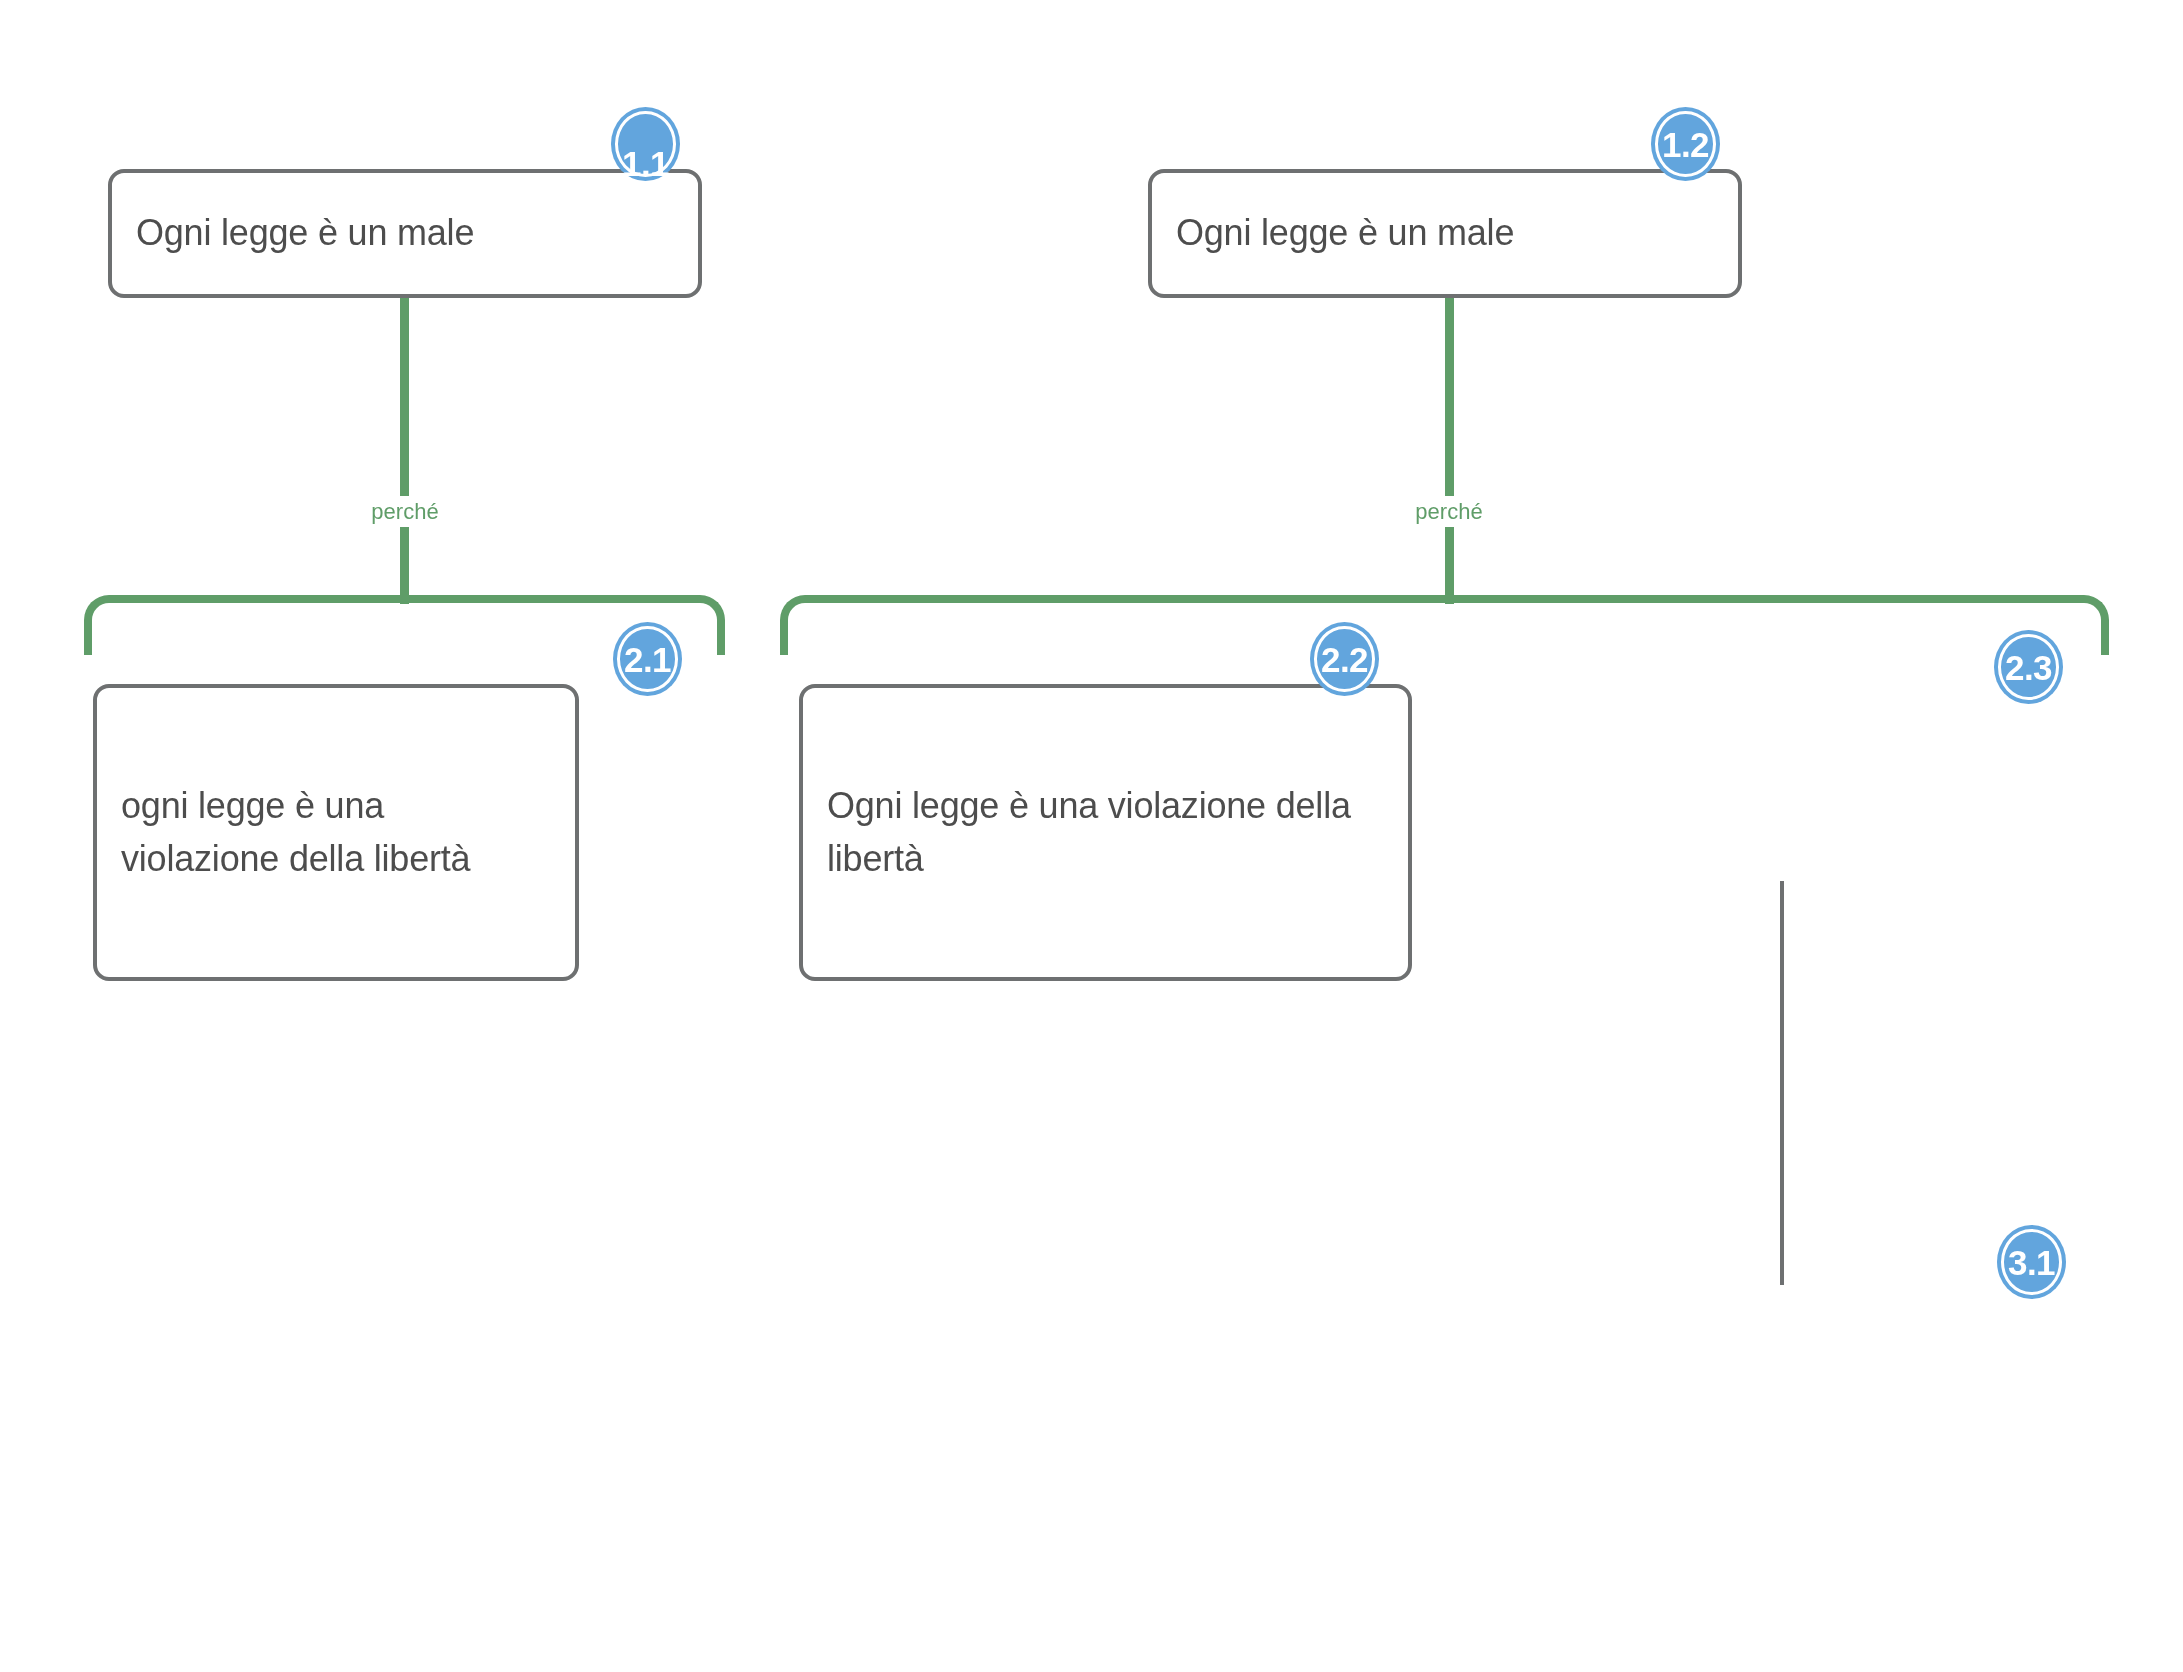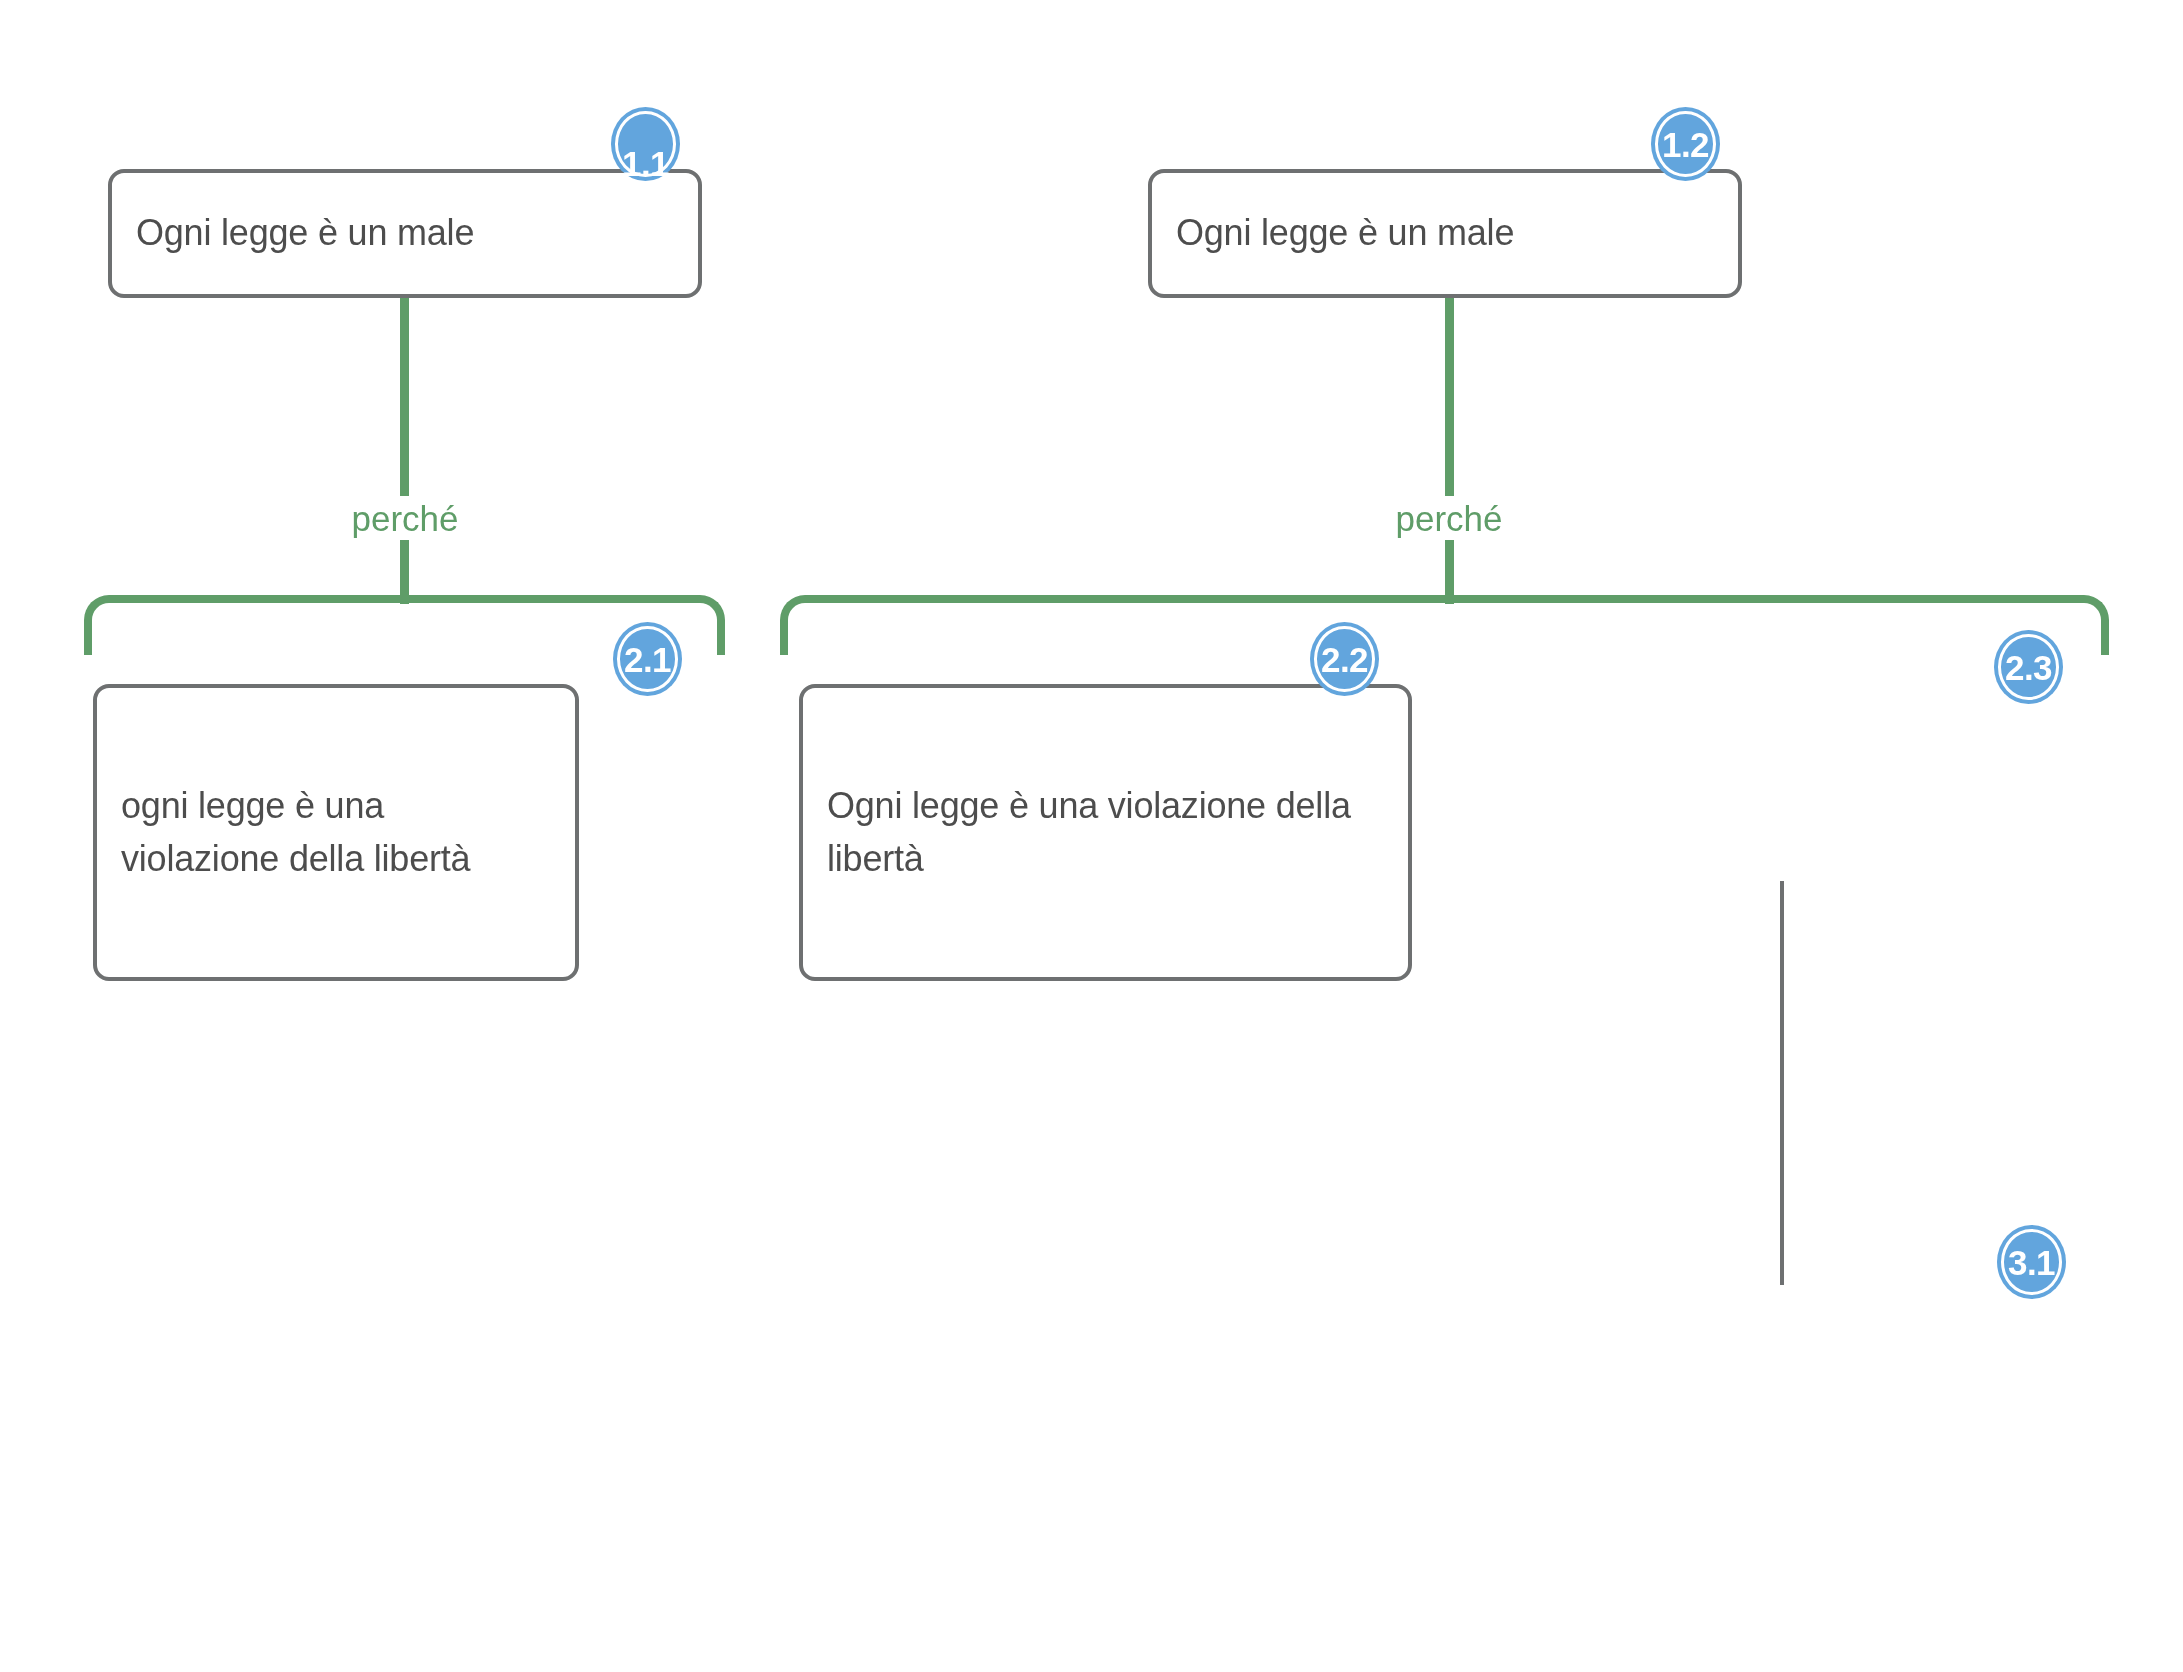--- a/index.html
+++ b/index.html
@@ -97,21 +97,21 @@
     border-bottom: none;
     border-top-left-radius: 25px;
     border-top-right-radius: 25px;
     background: transparent;
     z-index: 1;
   }
   .edge-label {
     position: absolute;
     color: #5f9d68;
     font-family: "Liberation Sans", sans-serif;
-    font-size: 35px;
+    font-size: 22px;
     line-height: 1;
     background: #ffffff;
     padding: 4.6px 10.2px;
     transform: translateX(-50%);
     z-index: 2;
     white-space: nowrap;
   }
 
   
   .v-gray {

